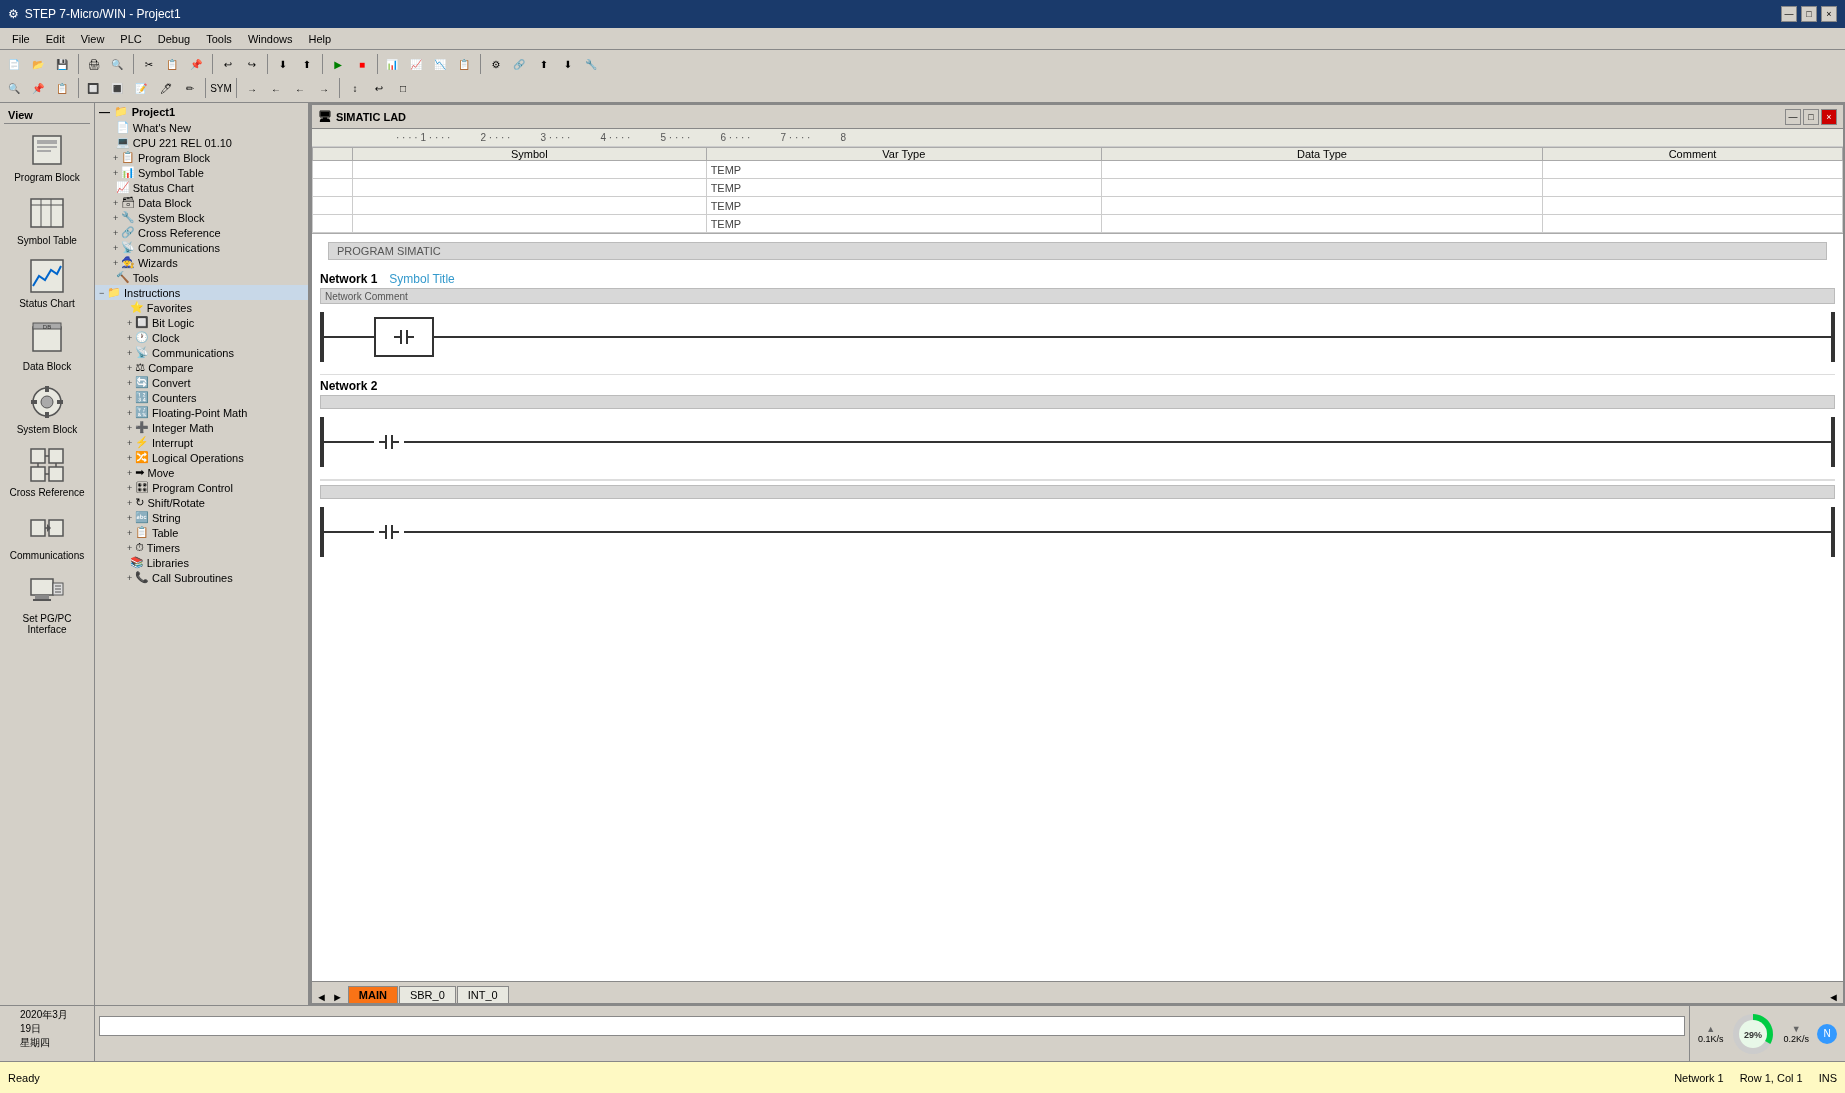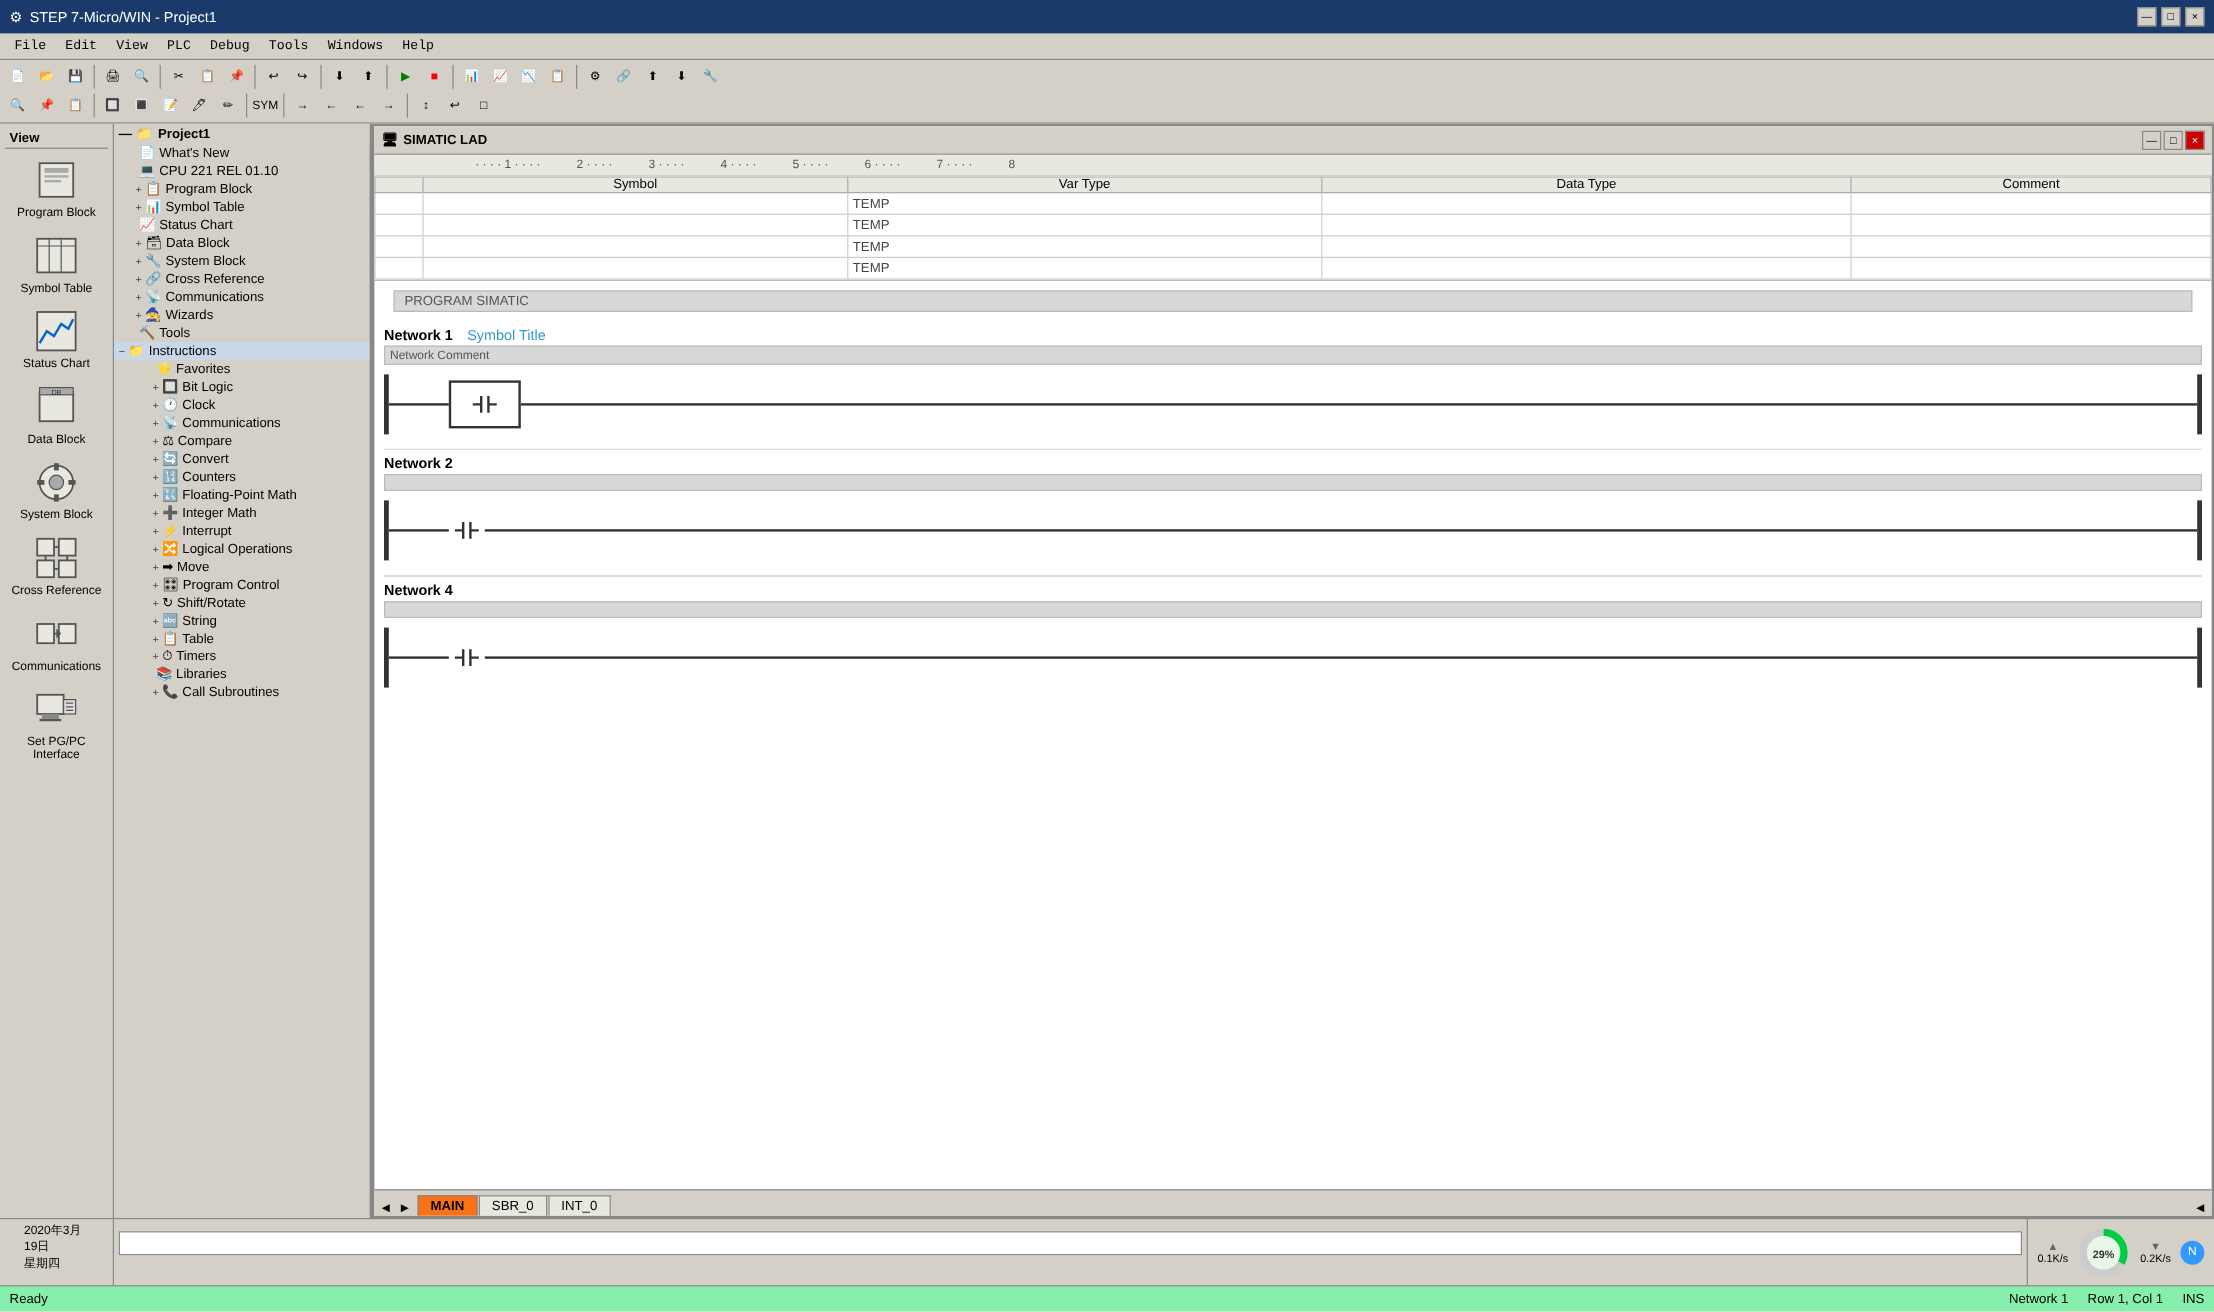--- a/index.html
+++ b/index.html
@@ -6,21 +6,21 @@
     body { font-family: 'Segoe UI', Tahoma, Geneva, Verdana, sans-serif; font-size: 11px; background: #d4d0c8; width: 1845px; height: 1093px; overflow: hidden; }
 
     
     .title-bar { background: #1a3a6b; color: white; height: 28px; display: flex; align-items: center; justify-content: space-between; padding: 0 8px; font-size: 12px; }
     .title-bar-left { display: flex; align-items: center; gap: 6px; }
     .title-bar-controls { display: flex; gap: 4px; }
     .title-btn { width: 16px; height: 16px; background: #d4d0c8; border: 1px solid #888; display: flex; align-items: center; justify-content: center; font-size: 9px; cursor: pointer; color: black; }
 
     
     .menu-bar { background: #d4d0c8; height: 22px; display: flex; align-items: center; padding: 0 4px; border-bottom: 1px solid #888; }
-    .menu-item { padding: 2px 8px; font-size: 11px; cursor: pointer; font-family: Liberation Mono, monospace; }
+    .menu-item { padding: 2px 8px; font-size: 11px; cursor: pointer; }
 
     
     .toolbar-area { background: #d4d0c8; border-bottom: 1px solid #888; padding: 2px; }
     .toolbar-row { display: flex; align-items: center; gap: 2px; padding: 1px 2px; }
     .tb-btn { width: 22px; height: 22px; background: #d4d0c8; border: 1px solid transparent; display: flex; align-items: center; justify-content: center; font-size: 10px; cursor: pointer; }
     .tb-sep { width: 1px; height: 20px; background: #888; margin: 0 2px; }
 
     
     .sidebar-icons { width: 95px; background: #d4d0c8; border-right: 1px solid #888; padding: 4px; display: flex; flex-direction: column; gap: 2px; overflow-y: auto; }
     .sidebar-icon-item { display: flex; flex-direction: column; align-items: center; padding: 4px 2px; cursor: pointer; }
@@ -61,21 +61,21 @@
     .network-title-text { color: #000; }
     .network-title-sub { color: #3399cc; font-weight: normal; }
     .network-comment-bar { background: #d8d8d8; height: 16px; border: 1px solid #bbb; margin-bottom: 4px; padding: 0 4px; font-size: 10px; color: #555; line-height: 16px; }
 
     
     .tab-bar { height: 22px; background: #d4d0c8; border-top: 1px solid #888; display: flex; align-items: flex-end; padding: 0 4px; gap: 1px; }
     .tab { padding: 2px 10px; background: #e8e8e0; border: 1px solid #888; border-bottom: none; font-size: 11px; cursor: pointer; }
     .tab.active { background: #f97316; font-weight: bold; }
 
     
-    .status-bar { height: 22px; background: #86efac; border-top: 1px solid #888; display: flex; align-items: center; padding: 0 8px; font-size: 11px; justify-content: space-between; }
+    .status-bar { height: 32px; background: #fef9c3; border-top: 1px solid #888; display: flex; align-items: center; padding: 0 8px; font-size: 11px; justify-content: space-between; }
     .status-right { display: flex; gap: 16px; align-items: center; }
 
     .view-label { padding: 2px 4px; font-weight: bold; font-size: 11px; border-bottom: 1px solid #888; }
 
     
     ::-webkit-scrollbar { width: 16px; height: 16px; }
     ::-webkit-scrollbar-track { background: #d4d0c8; }
     ::-webkit-scrollbar-thumb { background: #a8a8a0; border: 1px solid #888; }
     .lad-content { flex: 1; overflow-y: auto; overflow-x: auto; }
 
@@ -566,23 +566,20 @@
               <div style="width:4px; height:50px; background:#333;"></div>
             </div>
           </div>
 
           <div class="network-separator"></div>
 
 
           <div class="network-separator"></div>
 
           <div class="network-block">
-            <div class="network-title">
-              <span class="network-title-text">Network 4</span>
-            </div>
             <div style="height:14px; background:#d8d8d8; border:1px solid #bbb; margin-bottom:4px;"></div>
             <div style="display:flex; align-items:center; padding:4px 0;">
               <div style="width:4px; height:50px; background:#333;"></div>
               <div style="width:50px; height:2px; background:#333;"></div>
               <svg width="30" height="30" viewBox="0 0 30 30">
                 <line x1="5" y1="15" x2="12" y2="15" stroke="#333" stroke-width="2"></line>
                 <line x1="12" y1="8" x2="12" y2="22" stroke="#333" stroke-width="2"></line>
                 <line x1="18" y1="8" x2="18" y2="22" stroke="#333" stroke-width="2"></line>
                 <line x1="18" y1="15" x2="25" y2="15" stroke="#333" stroke-width="2"></line>
               </svg>

